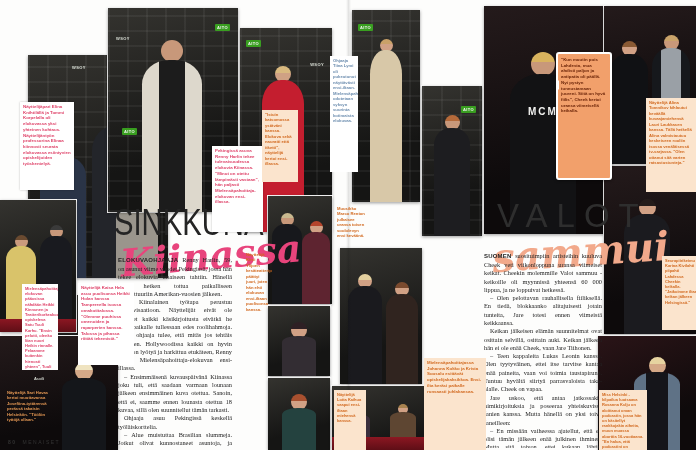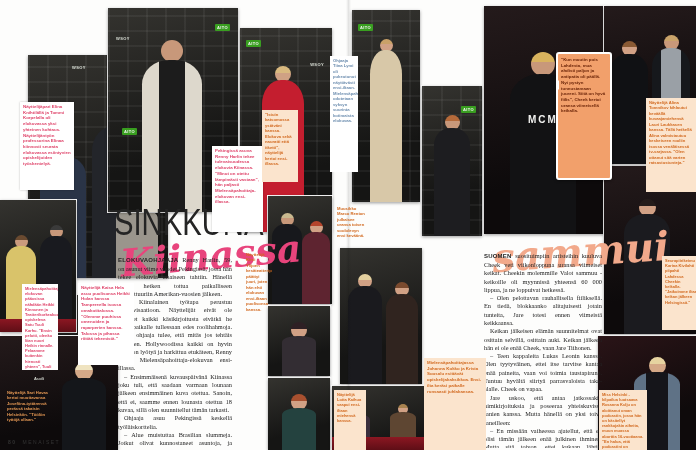--- a/index.html
+++ b/index.html
@@ -124,39 +124,40 @@
 
   <div class="photo" style="left:332px;top:386px;width:148px;height:64px;">
     <div class="p" style="left:12px;width:26px;--hw:10px;--h:36px;--hair:#2c2320;--skin:#d1a185;--shirt:#3a2e3c;"></div>
     <div class="p" style="left:58px;width:26px;--hw:10px;--h:38px;--hair:#a8824f;--skin:#d1a185;--shirt:#5e4632;"></div>
     <div class="p" style="left:102px;width:26px;--hw:10px;--h:36px;--hair:#ddd3bb;--skin:#c8987a;--shirt:#121216;"></div>
     <div class="carpet"></div>
   </div>
 
   <div class="photo night" style="left:484px;top:6px;width:122px;height:228px;">
     <div class="p" style="left:26px;width:66px;--hw:24px;--h:160px;--hair:#d9b35e;--skin:#c8987a;--shirt:#121214;"></div>
-    <span class="mcm" style="left:44px;top:108px;">MCM</span>
+    <span class="mcm" style="left:44px;top:100px;">MCM</span>
   </div>
 
   <div class="photo night z2" style="left:604px;top:6px;width:92px;height:158px;">
     <div class="p" style="left:6px;width:38px;--hw:15px;--h:110px;--hair:#8a5a34;--skin:#d1a185;--shirt:#101114;"></div>
     <div class="p" style="left:48px;width:38px;--hw:15px;--h:116px;--hair:#caa36a;--skin:#c8987a;--shirt:linear-gradient(90deg,#16181c 24%,#9aa0a6 24% 76%,#16181c 76%);"></div>
   </div>
 
   <div class="photo night" style="left:604px;top:166px;width:92px;height:168px;">
     <div class="p" style="left:20px;width:46px;--hw:17px;--h:120px;--hair:#241c1a;--skin:#d1a185;--shirt:#1b1b1f;"></div>
   </div>
 
   <div class="photo night" style="left:598px;top:336px;width:98px;height:114px;background:linear-gradient(160deg,#2a1417,#0e0a0b 70%);">
     <div class="p" style="left:36px;width:46px;--hw:17px;--h:78px;--hair:#e6d3a0;--skin:#d4a887;--shirt:linear-gradient(90deg,#5f7286 26%,#15151a 26% 74%,#5f7286 74%);"></div>
   </div>
 
   <div class="hl-caps" style="left:114px;top:202px;font-size:37px;transform:scaleX(.79);transform-origin:left top;">SINKKUNA</div>
   <div class="hl-script" style="left:120px;top:233px;font-size:38px;color:#e8447c;transform:rotate(-5deg);">Kiinassa</div>
 
+  <div class="hl-caps" style="left:497px;top:197px;font-size:33px;letter-spacing:9px;color:#2e2e2e;">VALOT</div>
   <div class="hl-script" style="left:492px;top:228px;font-size:40px;color:#f2a98b;transform:rotate(-4deg);">sammui</div>
 
   <div class="body-col" style="left:118px;top:256px;width:114px;height:192px;">
     <p class="first"><b>ELOKUVAOHJAAJA</b> <span>Renny Harlin, 59, on asunut viime vuodet Pekingissä, jossa hän tekee elokuvia tasaiseen tahtiin. Hänellä kesti hetken tottua paikalliseen työkulttuuriin Amerikan-vuosien jälkeen.</span></p>
     <p>– Kiinalainen työtapa perustuu improvisaatioon. Näyttelijät eivät ole nähneet kaikki käsikirjoitusta eivätkä he tiedä paikalle tullessaan edes roolihahmoja. Sitten ohjaaja tulee, että mitäs jos tehtäis tällainen. Hollywoodissa kaikki on hyvin lukkoon lyötyä ja harkittua etukäteen, Renny kertoi Mielensäpahoittaja-elokuvan ensi-illassa.</p>
     <p>– Ensimmäisenä kuvauspäivänä Kiinassa joku tuli, että saadaan varmaan lounaan jälkeen ensimmäinen kuva otettua. Sanoin, että ei, saamme ennen lounasta otettua 18 kuvaa, sillä olen suunnitellut tämän tarkasti.</p>
     <p>Ohjaaja asuu Pekingissä keskellä työläiskorttelia.</p>
     <p>– Alue muistuttaa Brasilian slummeja. Jotkut olivat kunnostaneet asuntoja, ja vuokrasin yhden. Tosin kodin ovella näyttää kuin asuisin autotallissa.</p>
 
   </div>

